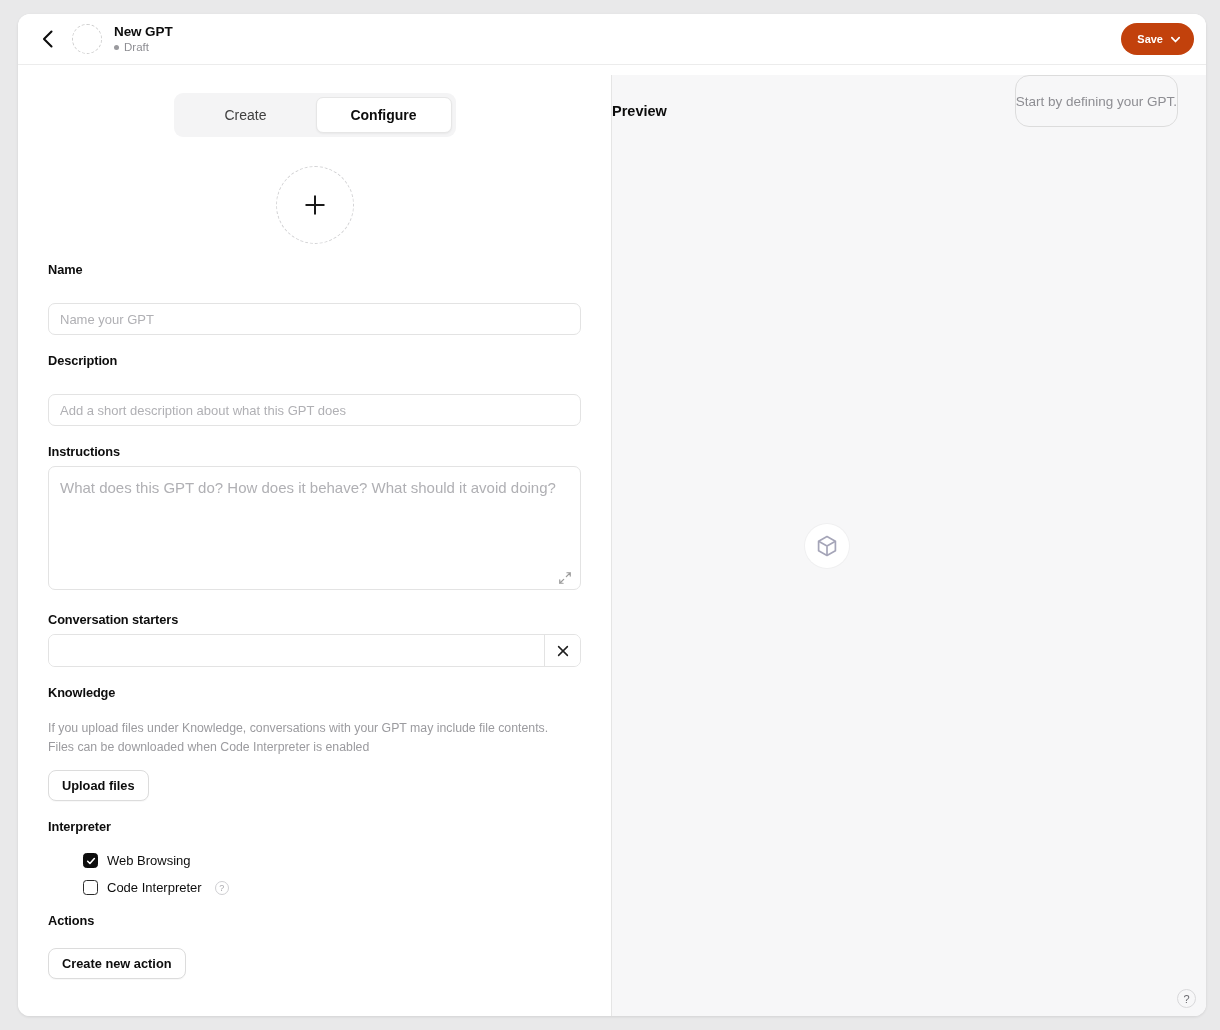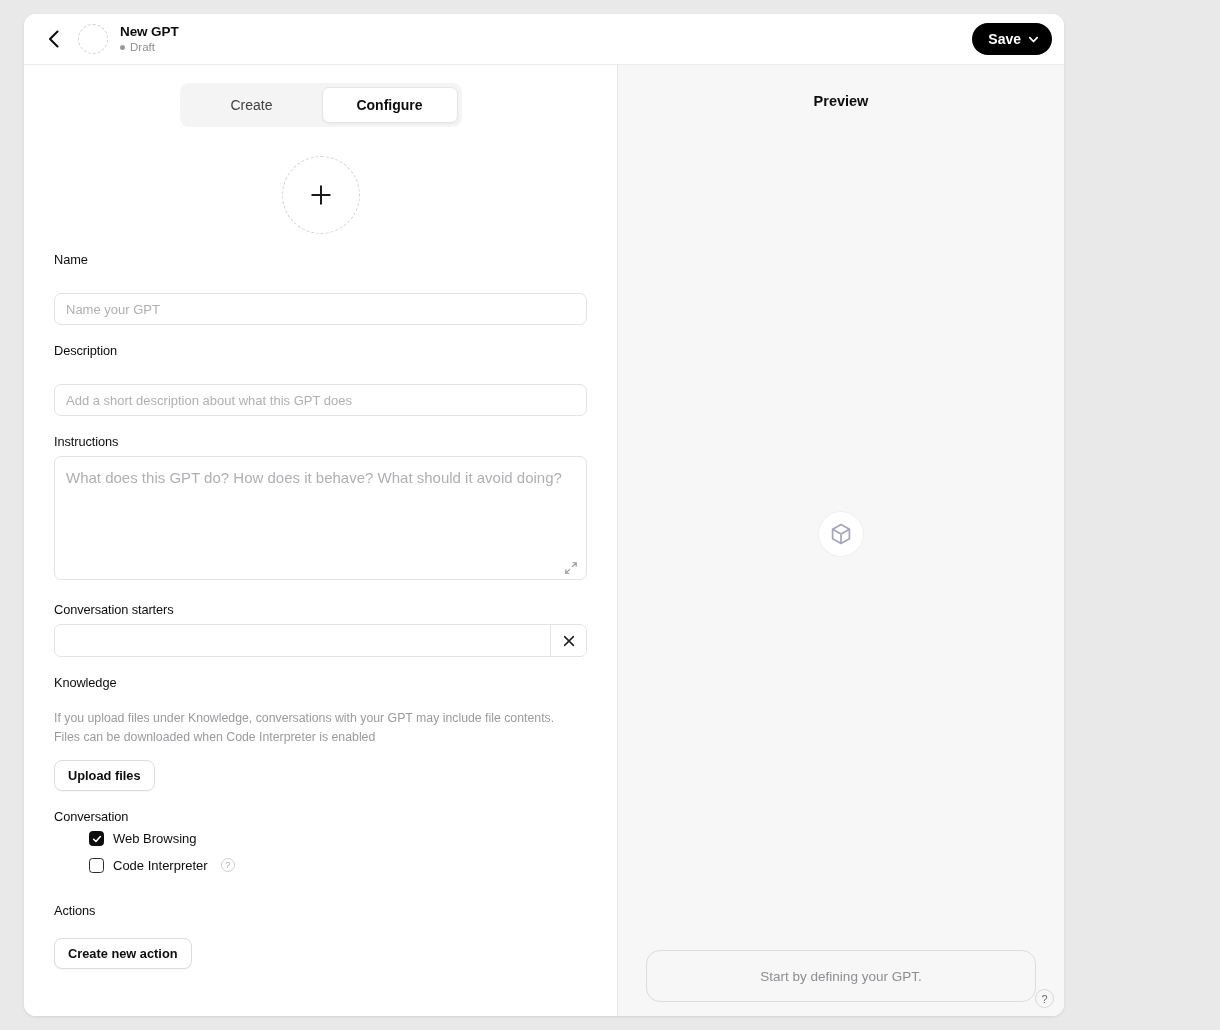--- a/index.html
+++ b/index.html
@@ -6,28 +6,29 @@
   html, body {
     margin: 0; padding: 0;
     width: 1220px; height: 1030px;
     background: #e9e9ea;
     font-family: "Liberation Sans", sans-serif;
     -webkit-font-smoothing: antialiased;
   }
 
   .app-frame {
     position: absolute;
-    left: 24px; top: 14px;
-    width: 1040px; height: 1002px;
+    left: 18px; top: 14px;
+    width: 1188px; height: 1002px;
     background: #ffffff;
     border-radius: 12px;
     overflow: hidden;
     box-shadow: 0 1px 3px rgba(0,0,0,0.10);
     display: flex;
     flex-direction: column;
+    gap: 10px;
   }
 
   
   .top-bar {
     height: 51px;
     flex: 0 0 51px;
     border-bottom: 1px solid #ececec;
     display: flex;
     align-items: center;
     padding: 0 12px 0 14px;
@@ -69,27 +70,27 @@
     margin-top: 1px;
   }
   .status-dot {
     width: 5px; height: 5px;
     border-radius: 50%;
     background: #9a9a9e;
     display: inline-block;
   }
   .spacer { flex: 1 1 auto; }
   .save-btn {
-    background: #000000;
+    background: #c2410c;
     color: #ffffff;
     border: none;
     border-radius: 17px;
     height: 32px;
     padding: 0 13px 0 16px;
-    font-size: 14px;
+    font-size: 11px;
     font-weight: 600;
     font-family: inherit;
     display: flex;
     align-items: center;
     gap: 7px;
     cursor: pointer;
   }
 
   
   .body-split {
@@ -103,21 +104,21 @@
     background: #ffffff;
     border-right: 1px solid #e5e5e5;
     overflow: hidden;
     padding: 18px 30px 0 30px;
     position: relative;
   }
   .right-pane {
     flex: 1 1 auto;
     background: #f7f7f8;
     display: flex;
-    flex-direction: column;
+    flex-direction: row;
     position: relative;
   }
 
   
   .tabs-wrap {
     display: flex;
     justify-content: center;
   }
   .segmented {
     background: #f4f4f5;
@@ -162,21 +163,21 @@
     align-items: center;
     justify-content: center;
     cursor: pointer;
     background: #fff;
   }
 
   
   .field { margin-top: 18px; }
   .field-label {
     font-size: 12.8px;
-    font-weight: 400;
+    font-weight: 700;
     color: #0d0d0d;
     margin-bottom: 7px;
     letter-spacing: -0.1px;
   }
   .text-input {
     width: 100%;
     height: 32px;
     border: 1px solid #e3e3e3;
     border-radius: 7px;
     padding: 0 11px;
@@ -270,21 +271,21 @@
     cursor: pointer;
     display: inline-flex;
     align-items: center;
     box-shadow: 0 1px 1px rgba(0,0,0,0.03);
   }
 
   
   .cap-list { margin-top: 5px; }
   .cap-item {
     display: flex;
-    align-items: flex-start;
+    align-items: flex-end;
     gap: 9px;
     height: 27px;
     cursor: pointer;
     padding-left: 35px;
   }
   .cbox {
     width: 15px; height: 15px;
     border-radius: 3.5px;
     border: 1.6px solid #2b2b2b;
     background: #fff;
@@ -450,21 +451,21 @@
       <div class="field">
         <div class="field-label">Knowledge</div>
         <div class="help-text">
           <div>If you upload files under Knowledge, conversations with your GPT may include file contents.</div>
           <div>Files can be downloaded when Code Interpreter is enabled</div>
         </div>
         <button class="outline-btn">Upload files</button>
       </div>
 
       <div class="field">
-        <div class="field-label">Conversation</div>
+        <div class="field-label">Interpreter</div>
         <div class="cap-list">
 
           <div class="cap-item">
             <span class="cbox checked">
               <svg width="10" height="10" viewBox="0 0 12 12">
                 <path d="M2 6.3 L4.7 9 L10 3.1" fill="none" stroke="#ffffff" stroke-width="1.9" stroke-linecap="round" stroke-linejoin="round"></path>
               </svg>
             </span>
             <span class="cap-label">Web Browsing</span>
           </div>

